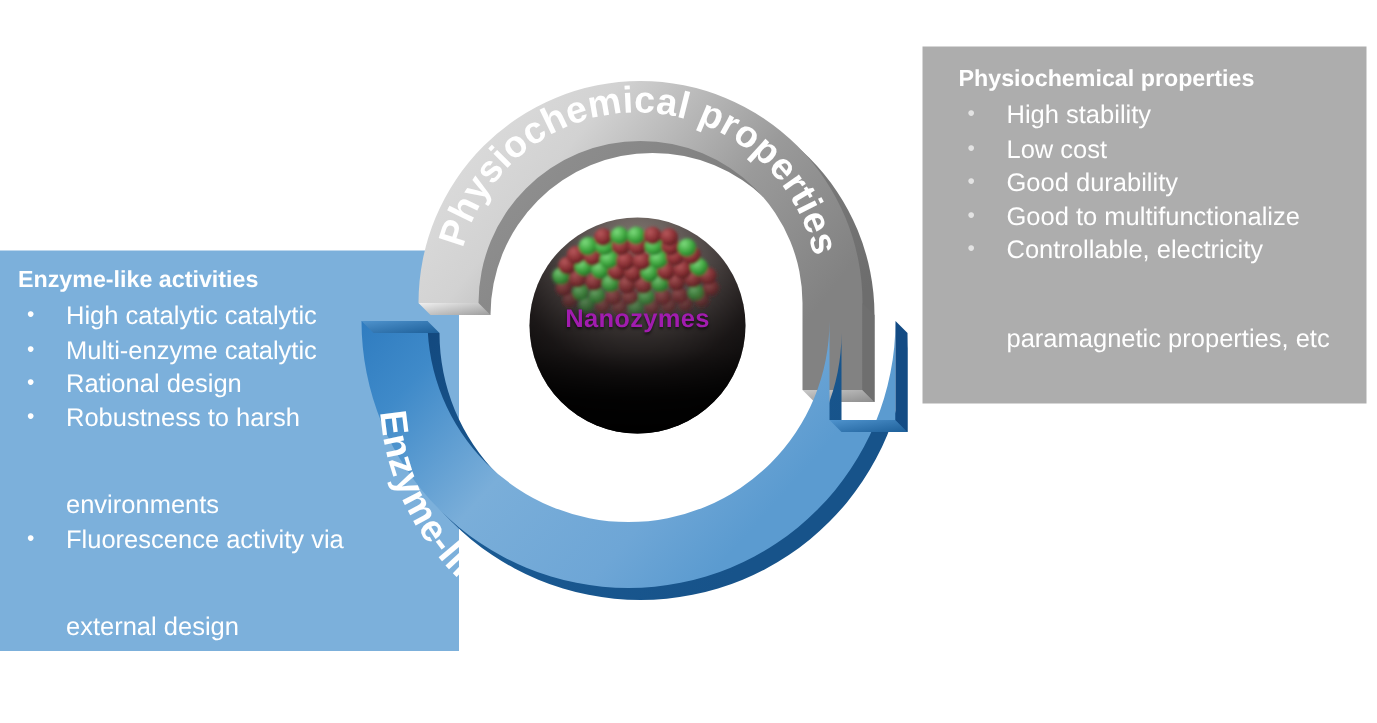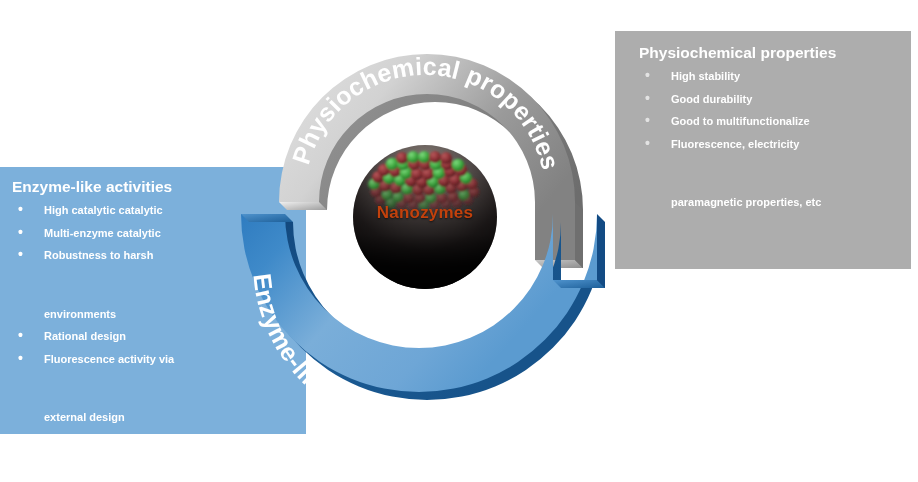--- a/index.html
+++ b/index.html
@@ -57,22 +57,22 @@
     white-space: nowrap;
   }
 
   .bullet-list {
     list-style: none;
     margin: 0;
     padding: 0;
   }
   .bullet-item {
     position: relative;
-    font-size: 11px;
-    font-weight: bold;
+    font-size: 17px;
+    font-weight: normal;
     line-height: 21.5px;
     padding-left: 34px;
     margin-bottom: 1px;
   }
   .bullet-item::before {
     content: "\2022";
     position: absolute;
     left: 8px;
     top: -1px;
     font-size: 14px;
@@ -111,21 +111,21 @@
     width: 150px;
     height: 150px;
     z-index: 7;
   }
   #sphere-label {
     position: absolute;
     left: 0;
     top: 61px;
     width: 150px;
     text-align: center;
-    color: #c2410c;
+    color: #a21caf;
     font-size: 17px;
     font-weight: bold;
     letter-spacing: 0.2px;
     z-index: 3;
     text-shadow: 0 1px 2px rgba(0,0,0,0.6);
     pointer-events: none;
   }
 </style>
 </head>
 <body>
@@ -135,47 +135,50 @@
   <div class="panel" id="panel-enzyme">
     <div class="panel-title">Enzyme-like activities</div>
     <ul class="bullet-list">
       <li class="bullet-item">
         <span>High catalytic catalytic</span>
       </li>
       <li class="bullet-item">
         <span>Multi-enzyme catalytic</span>
       </li>
       <li class="bullet-item">
+        <span>Rational design</span>
+      </li>
+      <li class="bullet-item">
         <span>Robustness to harsh</span>
         <span class="bullet-sub">environments</span>
-      </li>
-      <li class="bullet-item">
-        <span>Rational design</span>
       </li>
       <li class="bullet-item">
         <span>Fluorescence activity via</span>
         <span class="bullet-sub">external design</span>
       </li>
     </ul>
   </div>
 
   <div class="panel" id="panel-physio">
     <div class="panel-title">Physiochemical properties</div>
     <ul class="bullet-list">
       <li class="bullet-item">
         <span>High stability</span>
       </li>
       <li class="bullet-item">
+        <span>Low cost</span>
+      </li>
+      <li class="bullet-item">
         <span>Good durability</span>
       </li>
       <li class="bullet-item">
         <span>Good to multifunctionalize</span>
       </li>
       <li class="bullet-item">
-        <span>Fluorescence, electricity</span>
+        <span>Controllable, electricity</span>
         <span class="bullet-sub">paramagnetic properties, etc</span>
       </li>
     </ul>
   </div>
 
   <svg id="ring-svg" viewBox="0 0 918 482">
     <defs>
 
       <linearGradient id="grad-gray-top" x1="0" y1="0" x2="1" y2="0.55">
         <stop offset="0%" stop-color="#e2e2e2"></stop>

